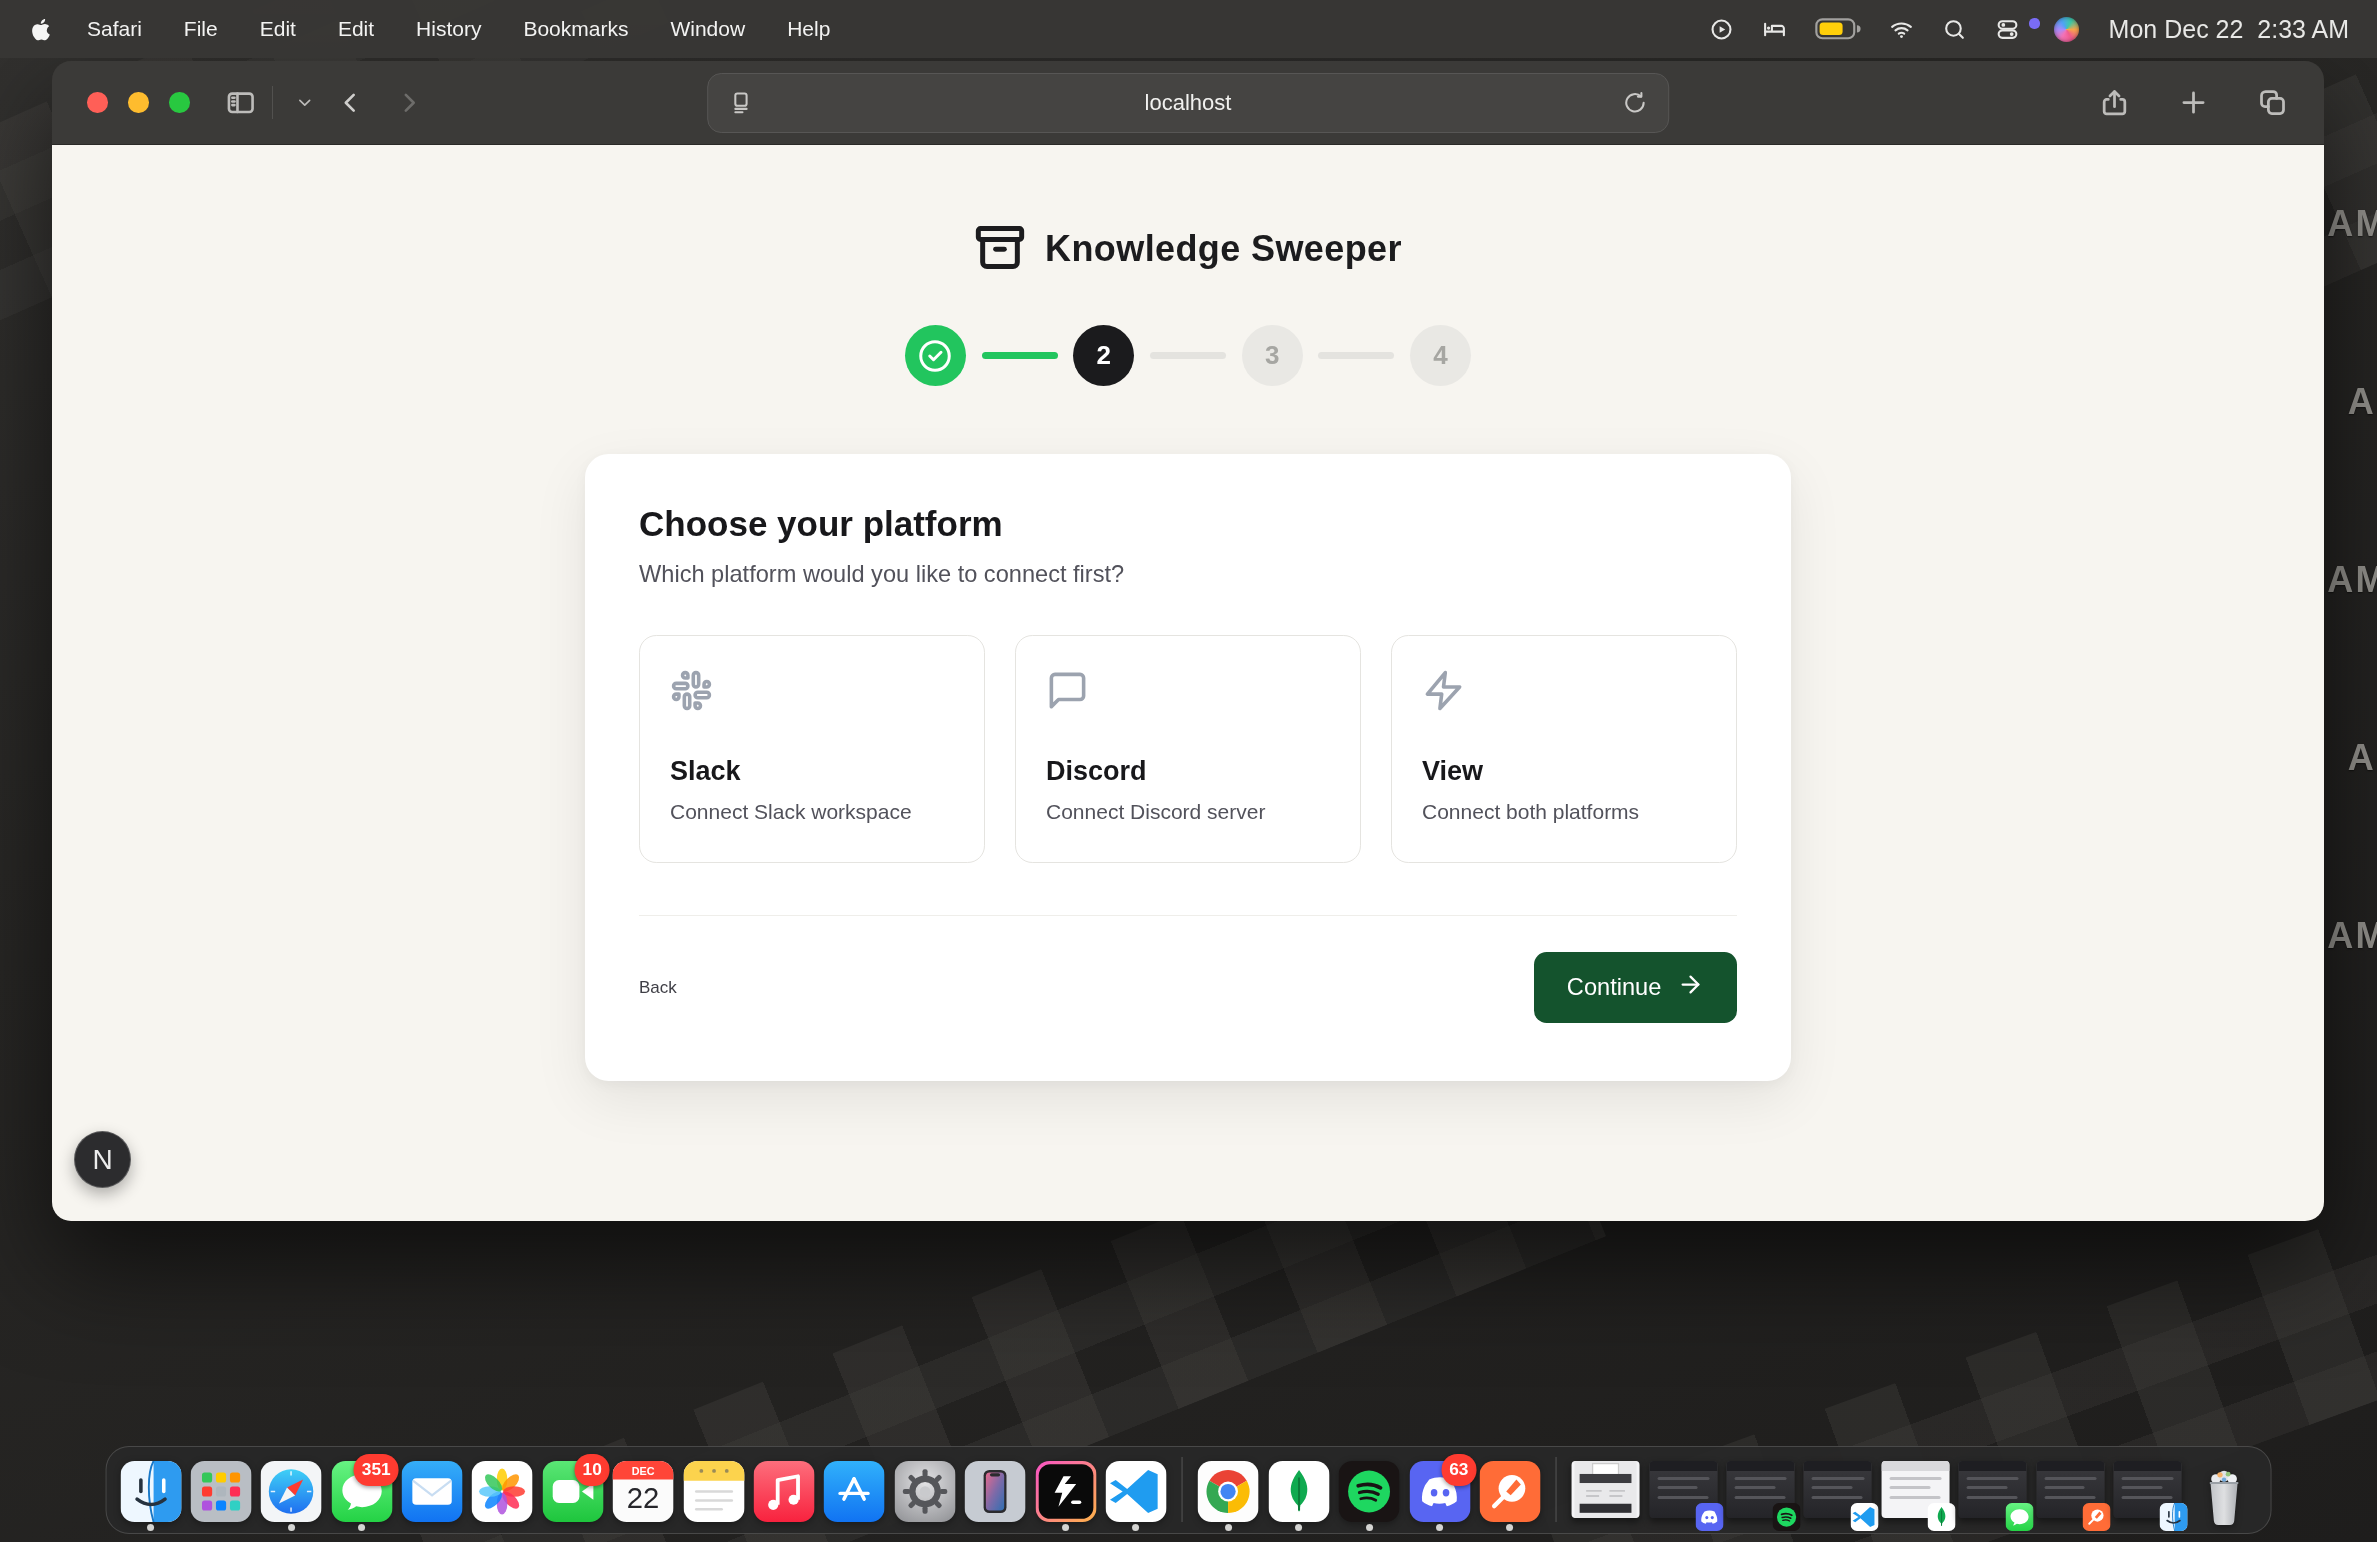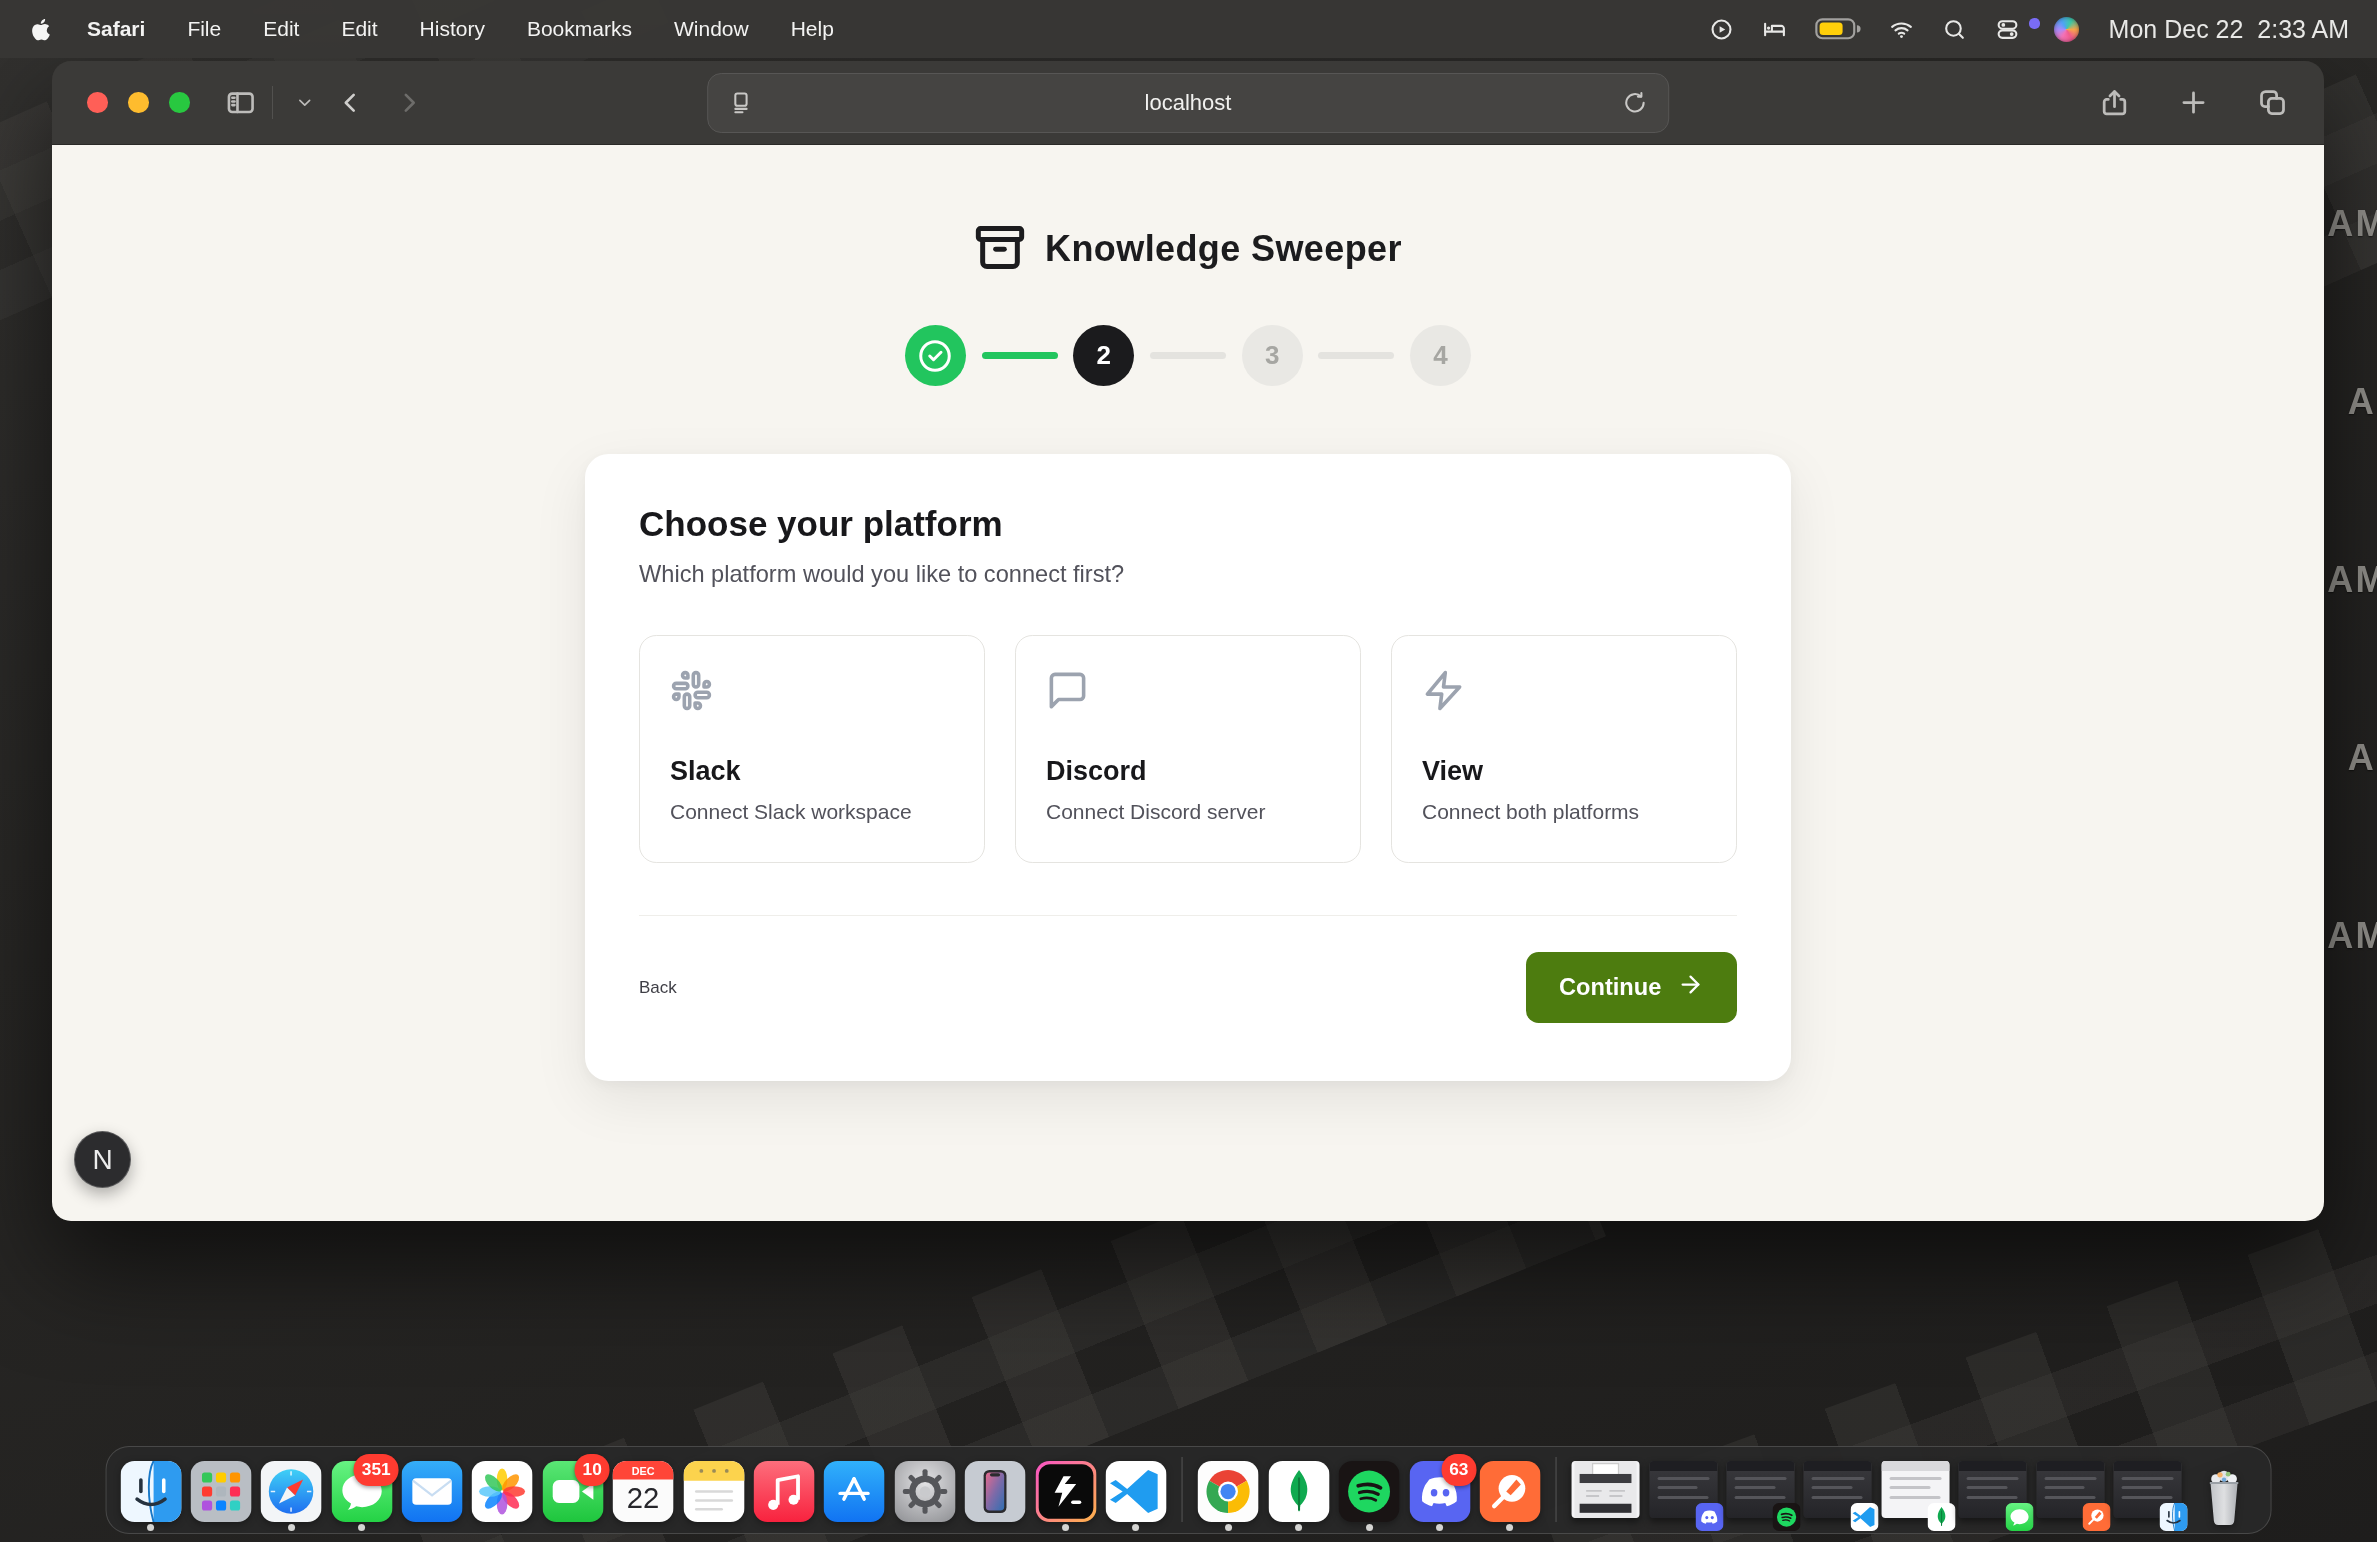--- a/index.html
+++ b/index.html
@@ -18,21 +18,21 @@
     letter-spacing:2.4px;text-shadow:0 0.8px 1.6px rgba(0,0,0,.5);}
 
   
   .menubar{position:absolute;top:0;left:0;right:0;height:58px;z-index:6;
     background:rgba(56,55,53,.97);display:flex;align-items:center;
     padding:0 28px;color:#f3f3f2;font-size:21px;}
   .menu-left{display:flex;align-items:center;}
   .apple{width:27px;height:27px;display:flex;margin-right:11px;}
   .apple svg{width:27px;height:27px;}
   .menu-item{padding:0 21px;}
-  .menu-item.app{font-weight:700;}
+  .menu-item.app{font-weight:400;}
   .menu-right{margin-left:auto;display:flex;align-items:center;gap:28px;color:#e8e8e6;}
   .status-icon{display:flex;align-items:center;}
   .status-icon svg{width:25px;height:25px;}
   .status-icon.battery svg{width:46px;height:23.6px;}
   .siri{width:25px;height:25px;border-radius:50%;
     background:conic-gradient(from 210deg,#f472b6,#a78bfa,#4ea3f5,#3ec9a7,#f7a54a,#f05b8e,#f472b6);
     box-shadow:inset 0 0 4.7px rgba(0,0,0,.45);}
   .notif-dot{width:10.2px;height:10.2px;border-radius:50%;background:#7a6cf5;margin:0 -14px 11px -19px;}
   .clock{font-size:25px;white-space:pre;}
 
@@ -81,22 +81,22 @@
   .card-sub{font-size:23.6px;color:#52525b;margin-top:17.3px;}
   .options{display:flex;gap:30px;margin-top:47px;}
   .option{flex:1;border:1.6px solid #e5e4e0;border-radius:17.3px;padding:33px 30px 38px;
     background:#fff;cursor:pointer;box-sizing:border-box;}
   .opt-icon svg{width:43px;height:43px;color:#9ca3af;}
   .option-title{font-size:27px;font-weight:700;color:#18181b;margin-top:41px;}
   .option-desc{font-size:21px;color:#52525b;margin-top:12.6px;}
   .card-divider{height:1.6px;background:#efeeea;margin-top:52px;}
   .card-footer{display:flex;justify-content:space-between;align-items:center;margin-top:36px;}
   .back-btn{font-size:17px;color:#3f3f46;cursor:pointer;padding:14px 20.5px 14px 0;}
-  .continue-btn{display:flex;align-items:center;gap:15.7px;background:#4d7c0f;color:#fff;
-    font-size:23.6px;padding:0 33px;height:71px;border-radius:12.6px;cursor:pointer;border:none;font-weight:bold;}
+  .continue-btn{display:flex;align-items:center;gap:15.7px;background:#14532d;color:#fff;
+    font-size:23.6px;padding:0 33px;height:71px;border-radius:12.6px;cursor:pointer;border:none;}
   .continue-btn svg{width:27px;height:27px;}
   .dev-badge{position:absolute;left:22px;bottom:33px;width:55px;height:55px;border-radius:50%;
     background:#2c2c2e;border:1.6px solid rgba(255,255,255,.22);color:#ececec;display:flex;
     align-items:center;justify-content:center;font-size:28px;font-weight:400;
     box-shadow:0 6.3px 15.7px rgba(0,0,0,.3);cursor:pointer;}
 
   
   .dock{position:absolute;left:50%;transform:translateX(-50%);bottom:9.4px;height:88px;z-index:5;
     background:rgba(40,40,40,.93);border:1.6px solid rgba(135,135,135,.35);border-radius:23.6px;
     display:flex;align-items:center;padding:0 14px;gap:9.4px;box-sizing:border-box;}

